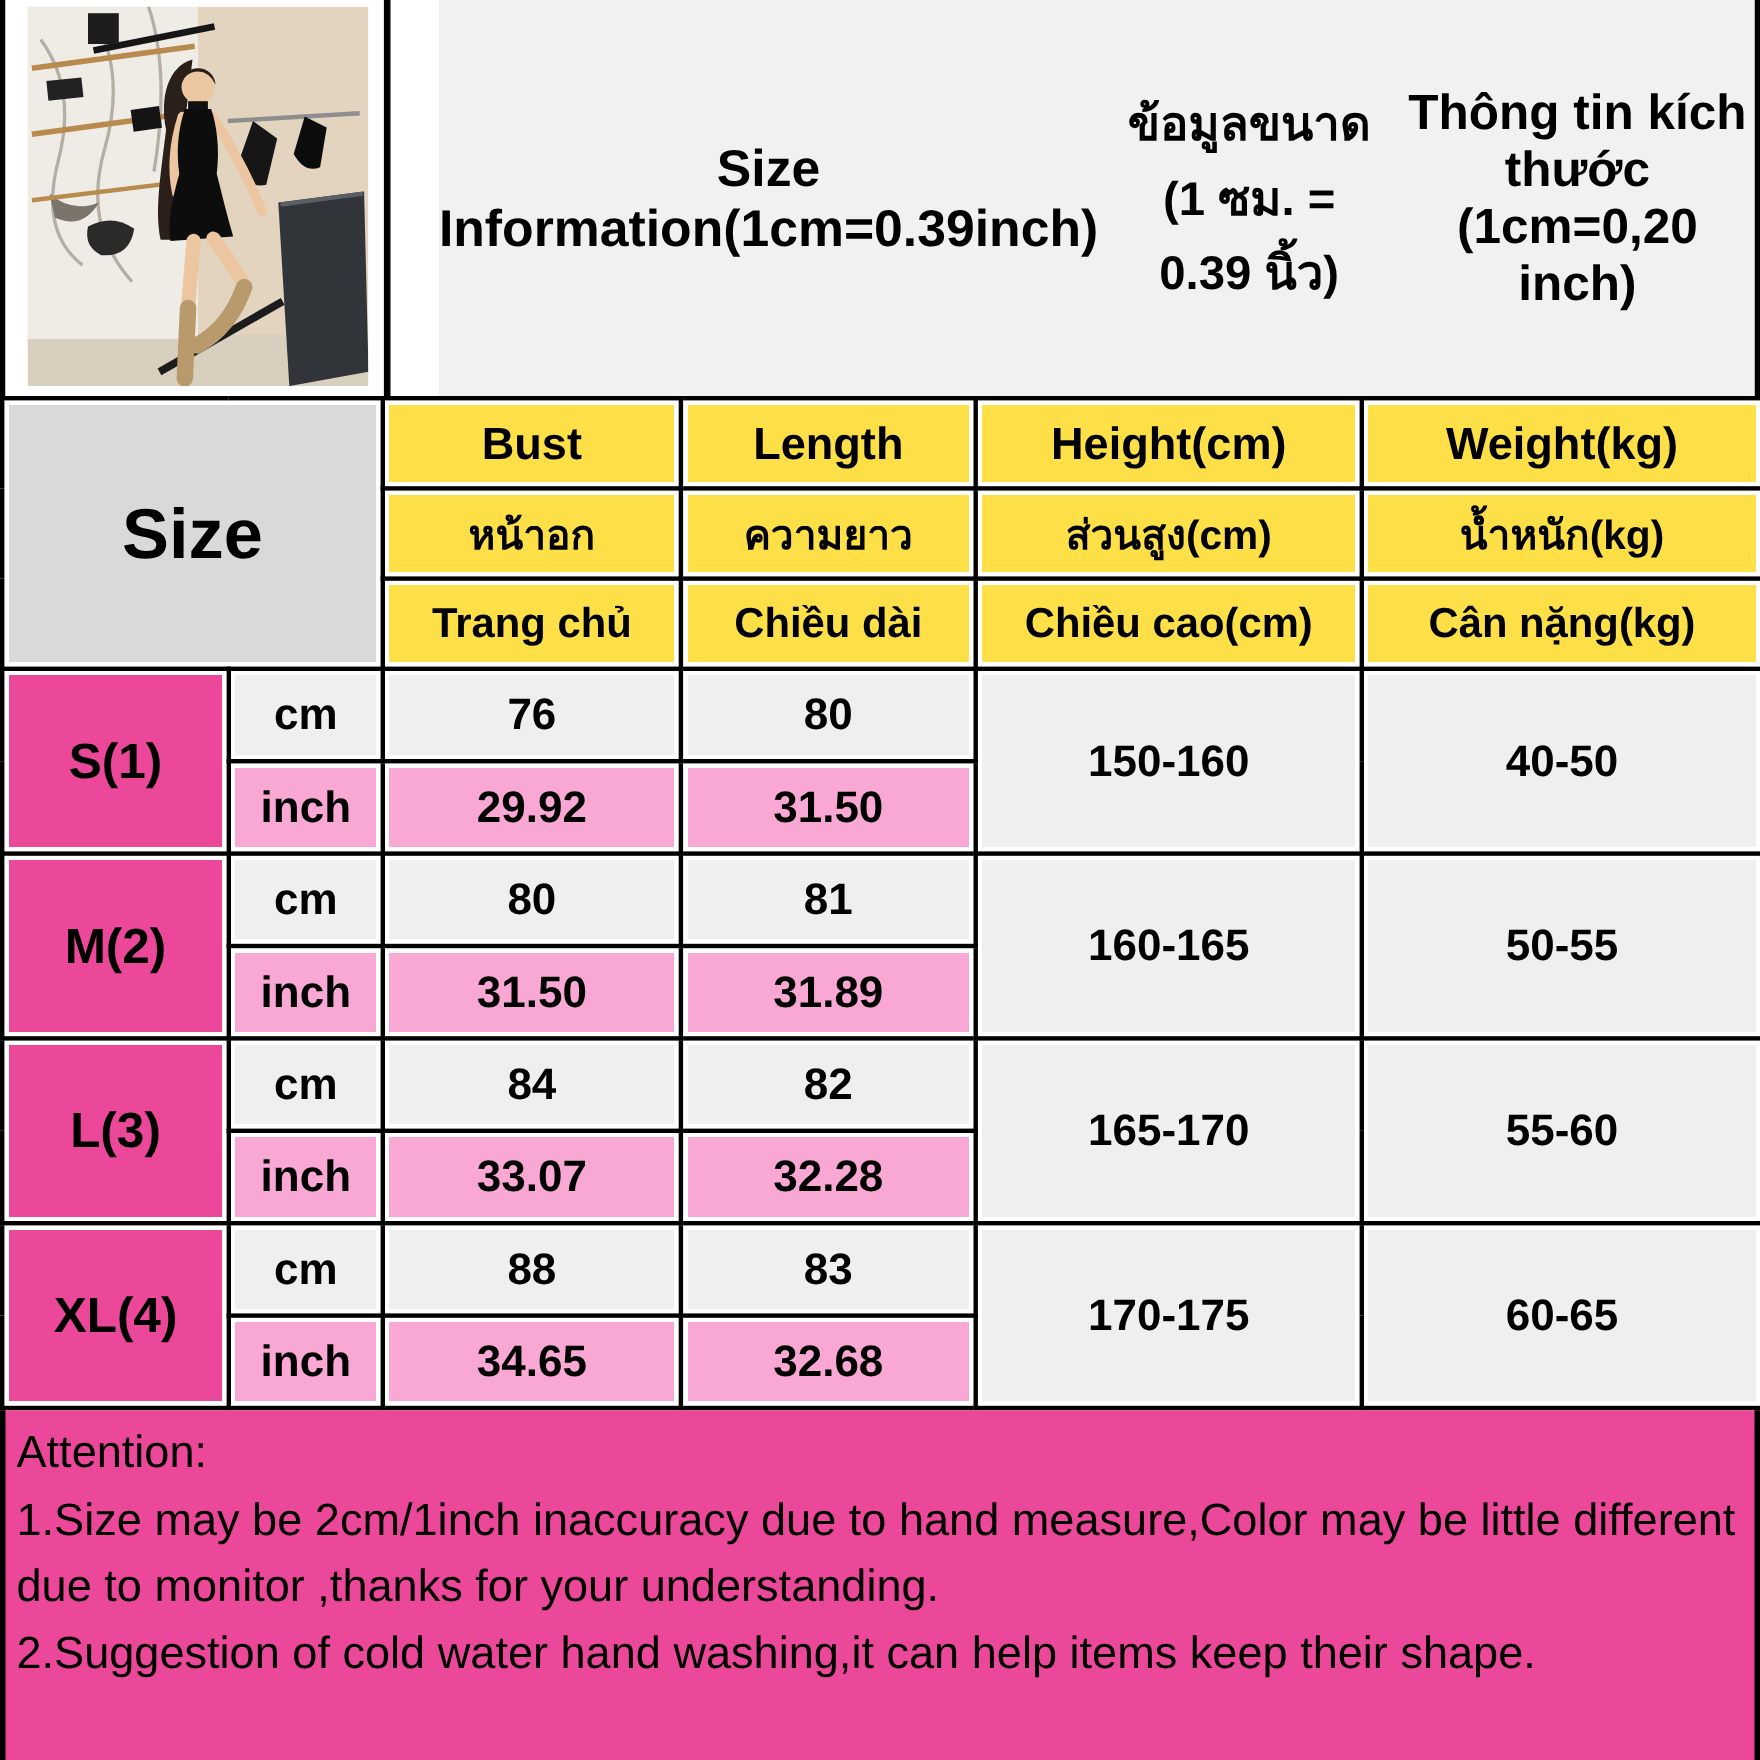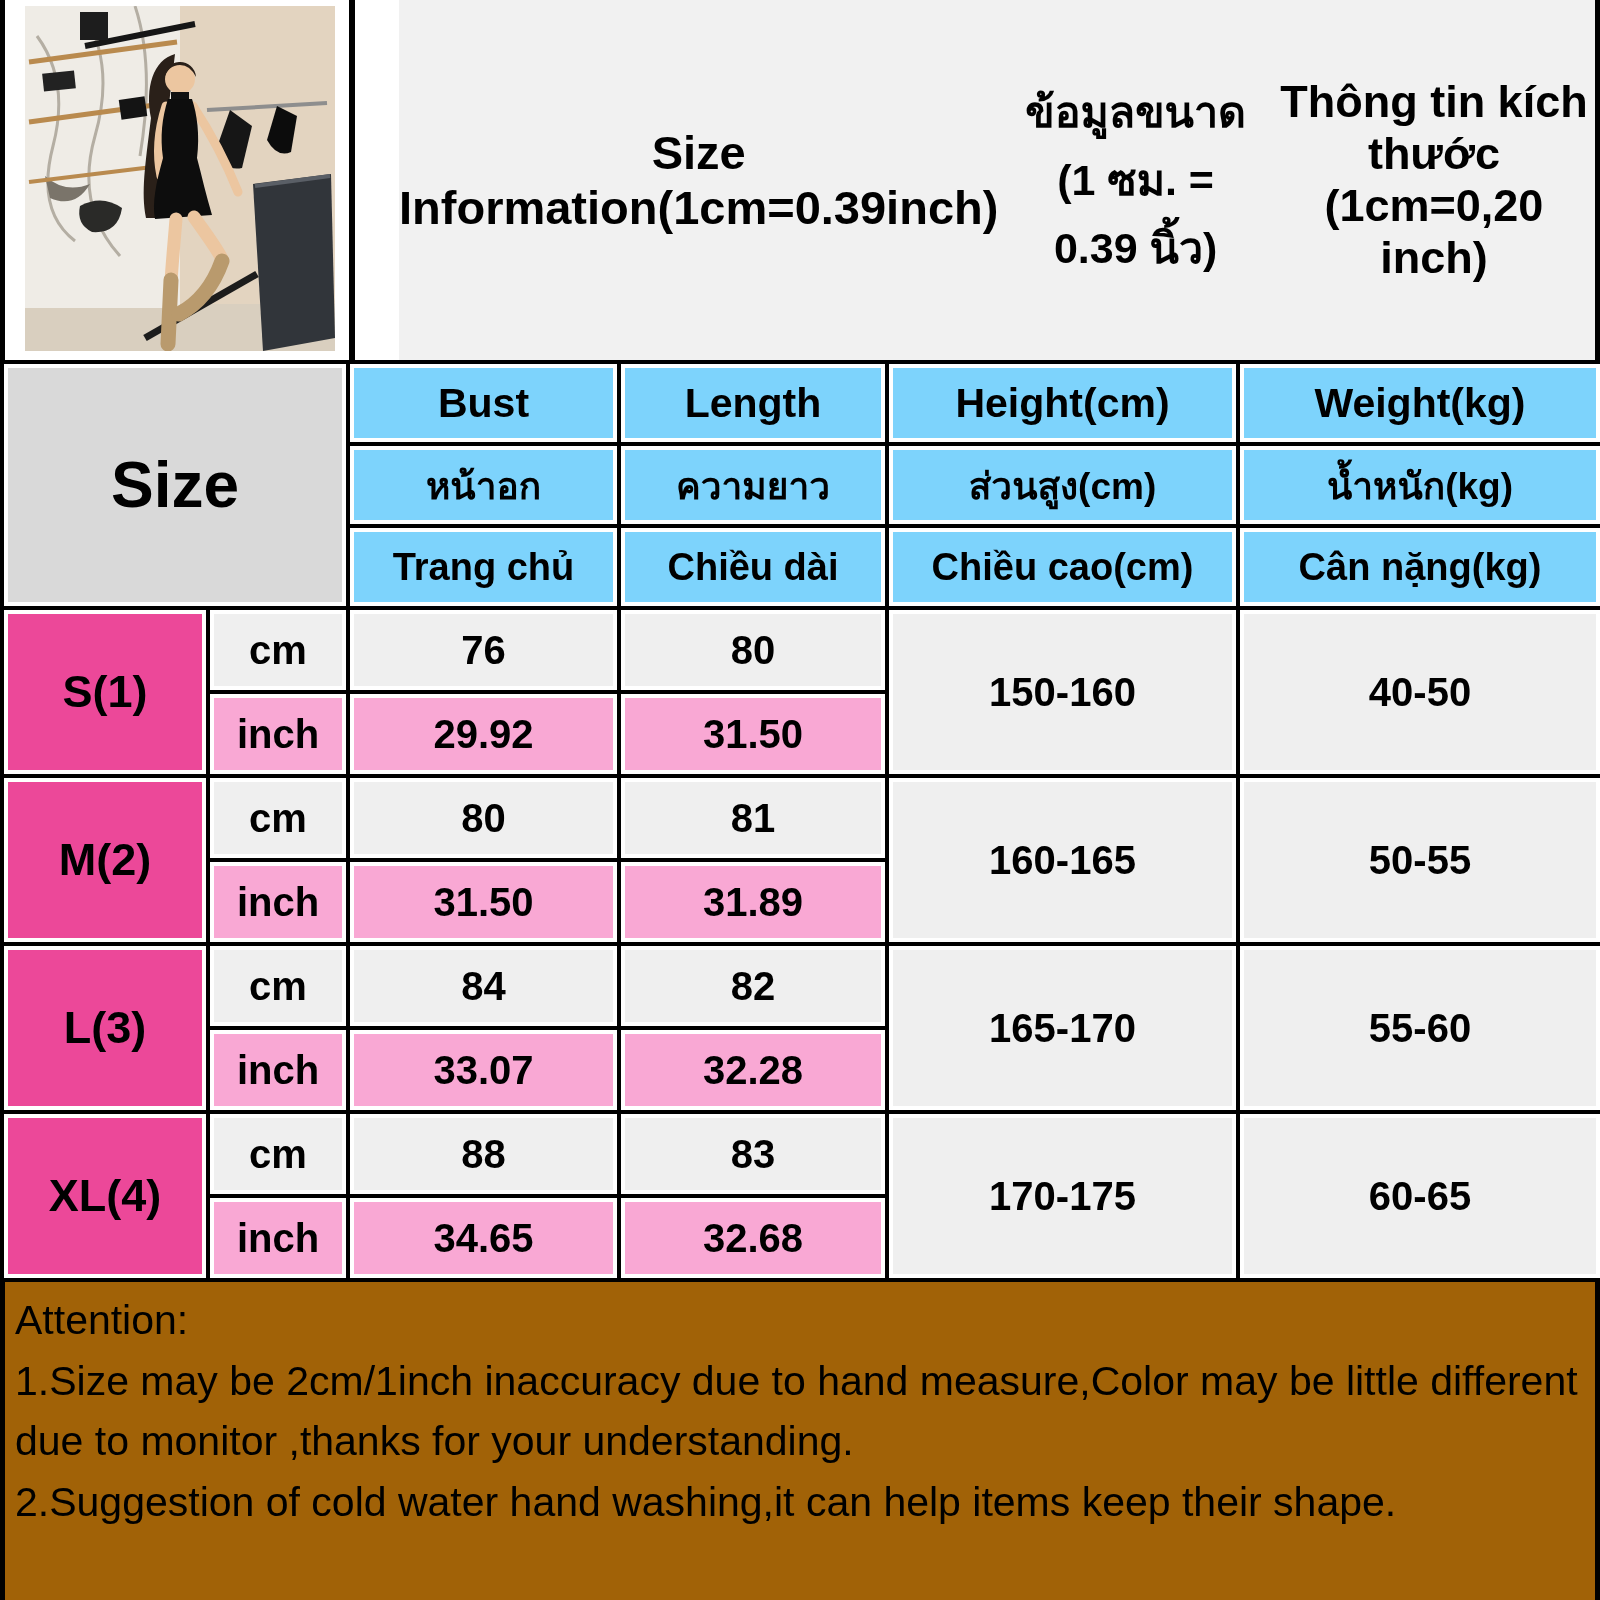--- a/index.html
+++ b/index.html
@@ -56,37 +56,37 @@
   }
   table.size-table td {
     border: 4px solid #000;
     padding: 4px;
     background-clip: content-box;
     text-align: center;
     vertical-align: middle;
     font-weight: bold;
     overflow: hidden;
   }
-  td.hdr   { height: 82px; background-color: #7dd3fc; }
+  td.hdr   { height: 82px; background-color: #fde047; }
   td.hdr-en{ font-size: 41px; }
   td.hdr-th{ font-size: 37px; }
   td.hdr-vi{ font-size: 38px; }
   td.size-big { background-color: #d9d9d9; font-size: 64px; }
   td.row-name { background-color: #ec4899; font-size: 45px; }
   td.sub  { height: 84px; }
   td.shade { background-color: #efefef; }
   td.plain { background-color: #f9a8d4; }
   td.unit  { font-size: 40px; }
   td.val   { font-size: 40px; }
   td.range { background-color: #efefef; font-size: 40px; }
 
   
   .attention {
     flex: 1 1 auto;
-    background: #a16207;
+    background: #ec4899;
     border-left: 5px solid #000;
     border-right: 5px solid #000;
     padding: 8px 14px 6px 10px;
     font-size: 41px;
     line-height: 1.48;
     font-weight: normal;
   }
   .attention .line { margin: 0; }
 </style>
 </head>

